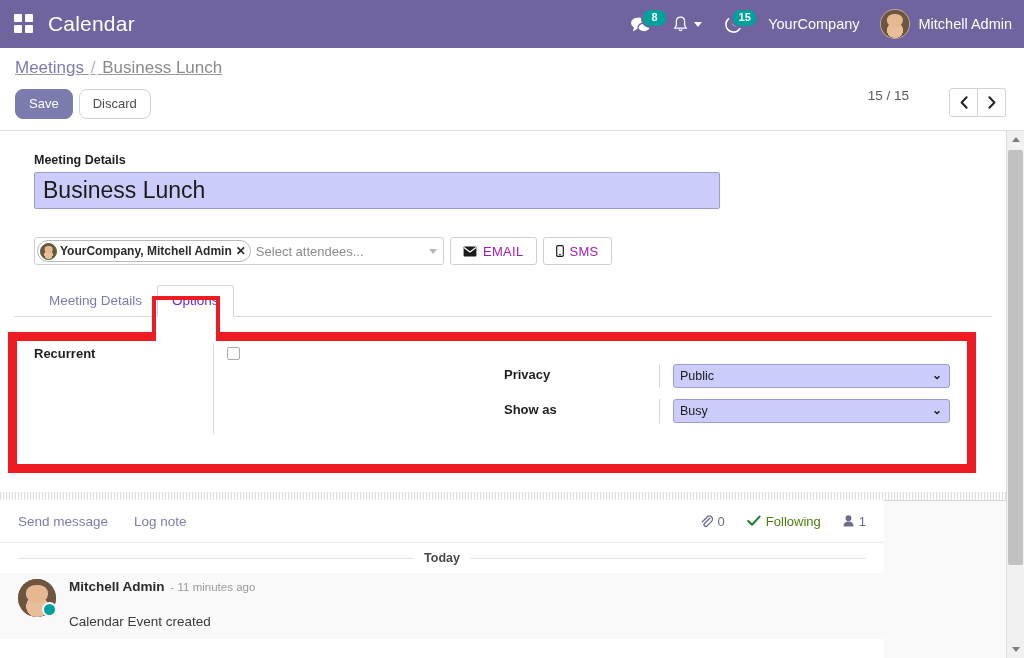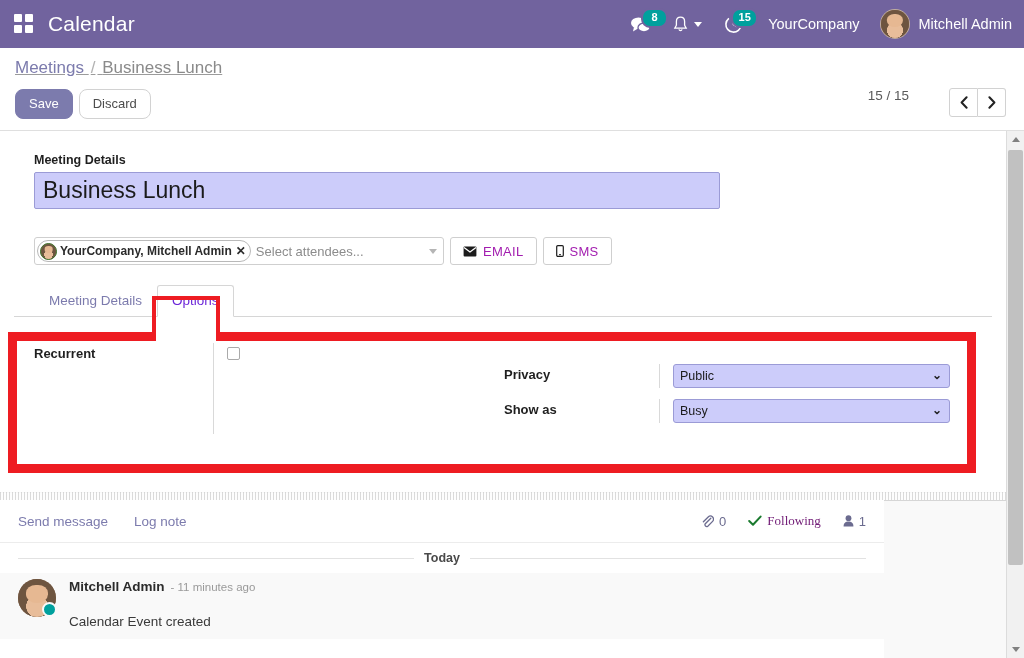--- a/index.html
+++ b/index.html
@@ -265,21 +265,21 @@
     font-size: 13.5px; color: #7c7bad; cursor: pointer;
     margin-right: 26px;
   }
   .chatter-right {
     margin-left: auto; display: flex; align-items: center;
   }
   .cr-item {
     display: flex; align-items: center; font-size: 13px;
     color: #6b6b8f; margin-left: 22px; cursor: pointer;
   }
-  .cr-item.following { color: #701a75; font-family: Liberation Serif, serif; }
+  .cr-item.following { color: #4d7c0f; }
   .cr-item .gi { margin-right: 5px; }
 
   .today-sep {
     position: relative; height: 30px;
     display: flex; align-items: center;
     padding: 0 18px;
     text-align: right;
   }
   .today-line { flex: 1; height: 1px; background: #e2e2e2; }
   .today-text {

